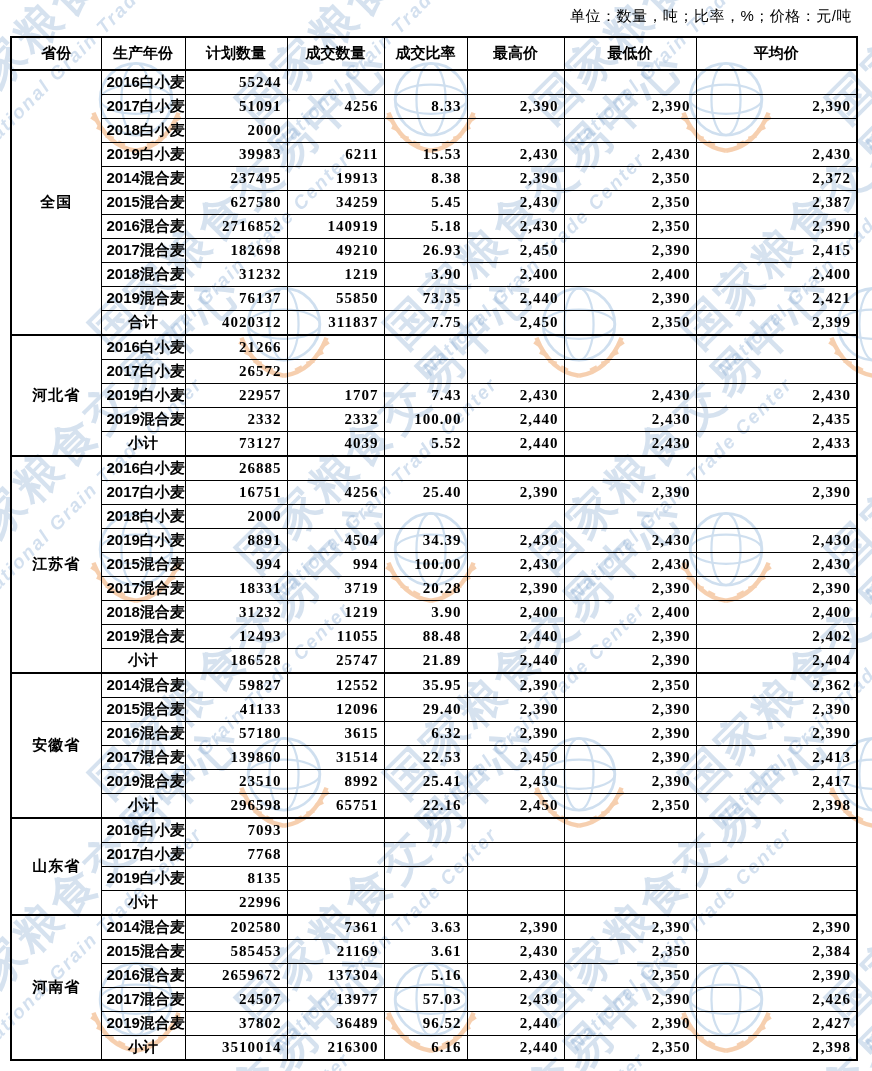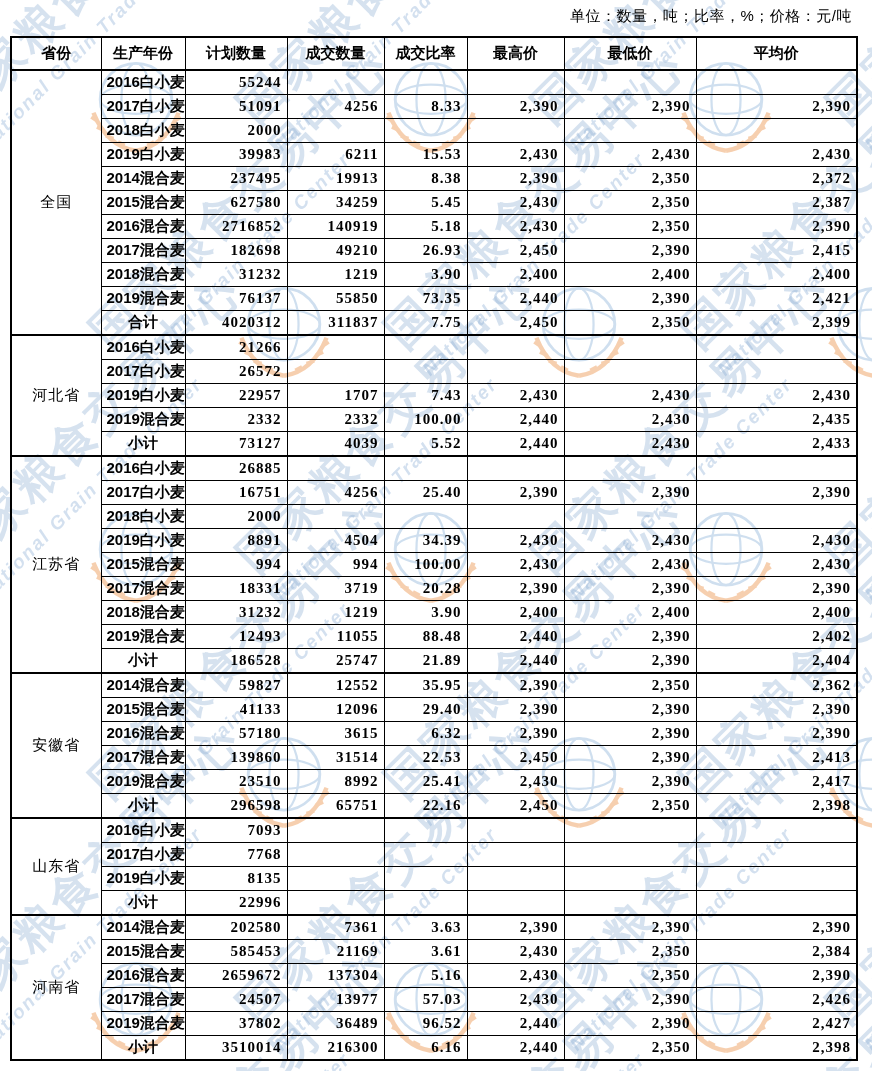--- a/index.html
+++ b/index.html
@@ -16,21 +16,21 @@
   
   .content{position:relative;z-index:1;}
   .units-note{position:absolute;top:7px;right:20px;font-size:15px;color:#000000;letter-spacing:0.5px;text-align:right;}
 
   table.grain{position:absolute;top:36px;left:10px;width:846px;border-collapse:collapse;table-layout:fixed;background:transparent;}
   table.grain{border:2px solid #000;}
   table.grain th,table.grain td{border:1px solid #000;padding:0 5px;overflow:hidden;white-space:nowrap;background:transparent;}
   table.grain thead th{height:31px;font-size:15px;font-weight:bold;text-align:center;color:#000;margin-left:40px;}
   table.grain tbody{border-top:2px solid #000;}
   table.grain td{height:23px;font-size:15px;color:#000;}
-  td.prov{font-weight:normal;text-align:center;font-size:16px;letter-spacing:1px;}
+  td.prov{font-weight:bold;text-align:center;font-size:16px;letter-spacing:1px;}
   td.year{font-weight:bold;text-align:center;letter-spacing:0;padding:0 2px;}
   td.num{font-family:"Liberation Serif",serif;font-weight:bold;text-align:right;font-size:15px;letter-spacing:1px;}
 </style>
 </head>
 <body>
 
 <div class="sheet">
   <div class="wm-layer" id="wm-layer">
       <div class="wm-tile" style="left: -90px; top: -40px;">
         <div class="wm-cn">国家粮食交易中心</div>

